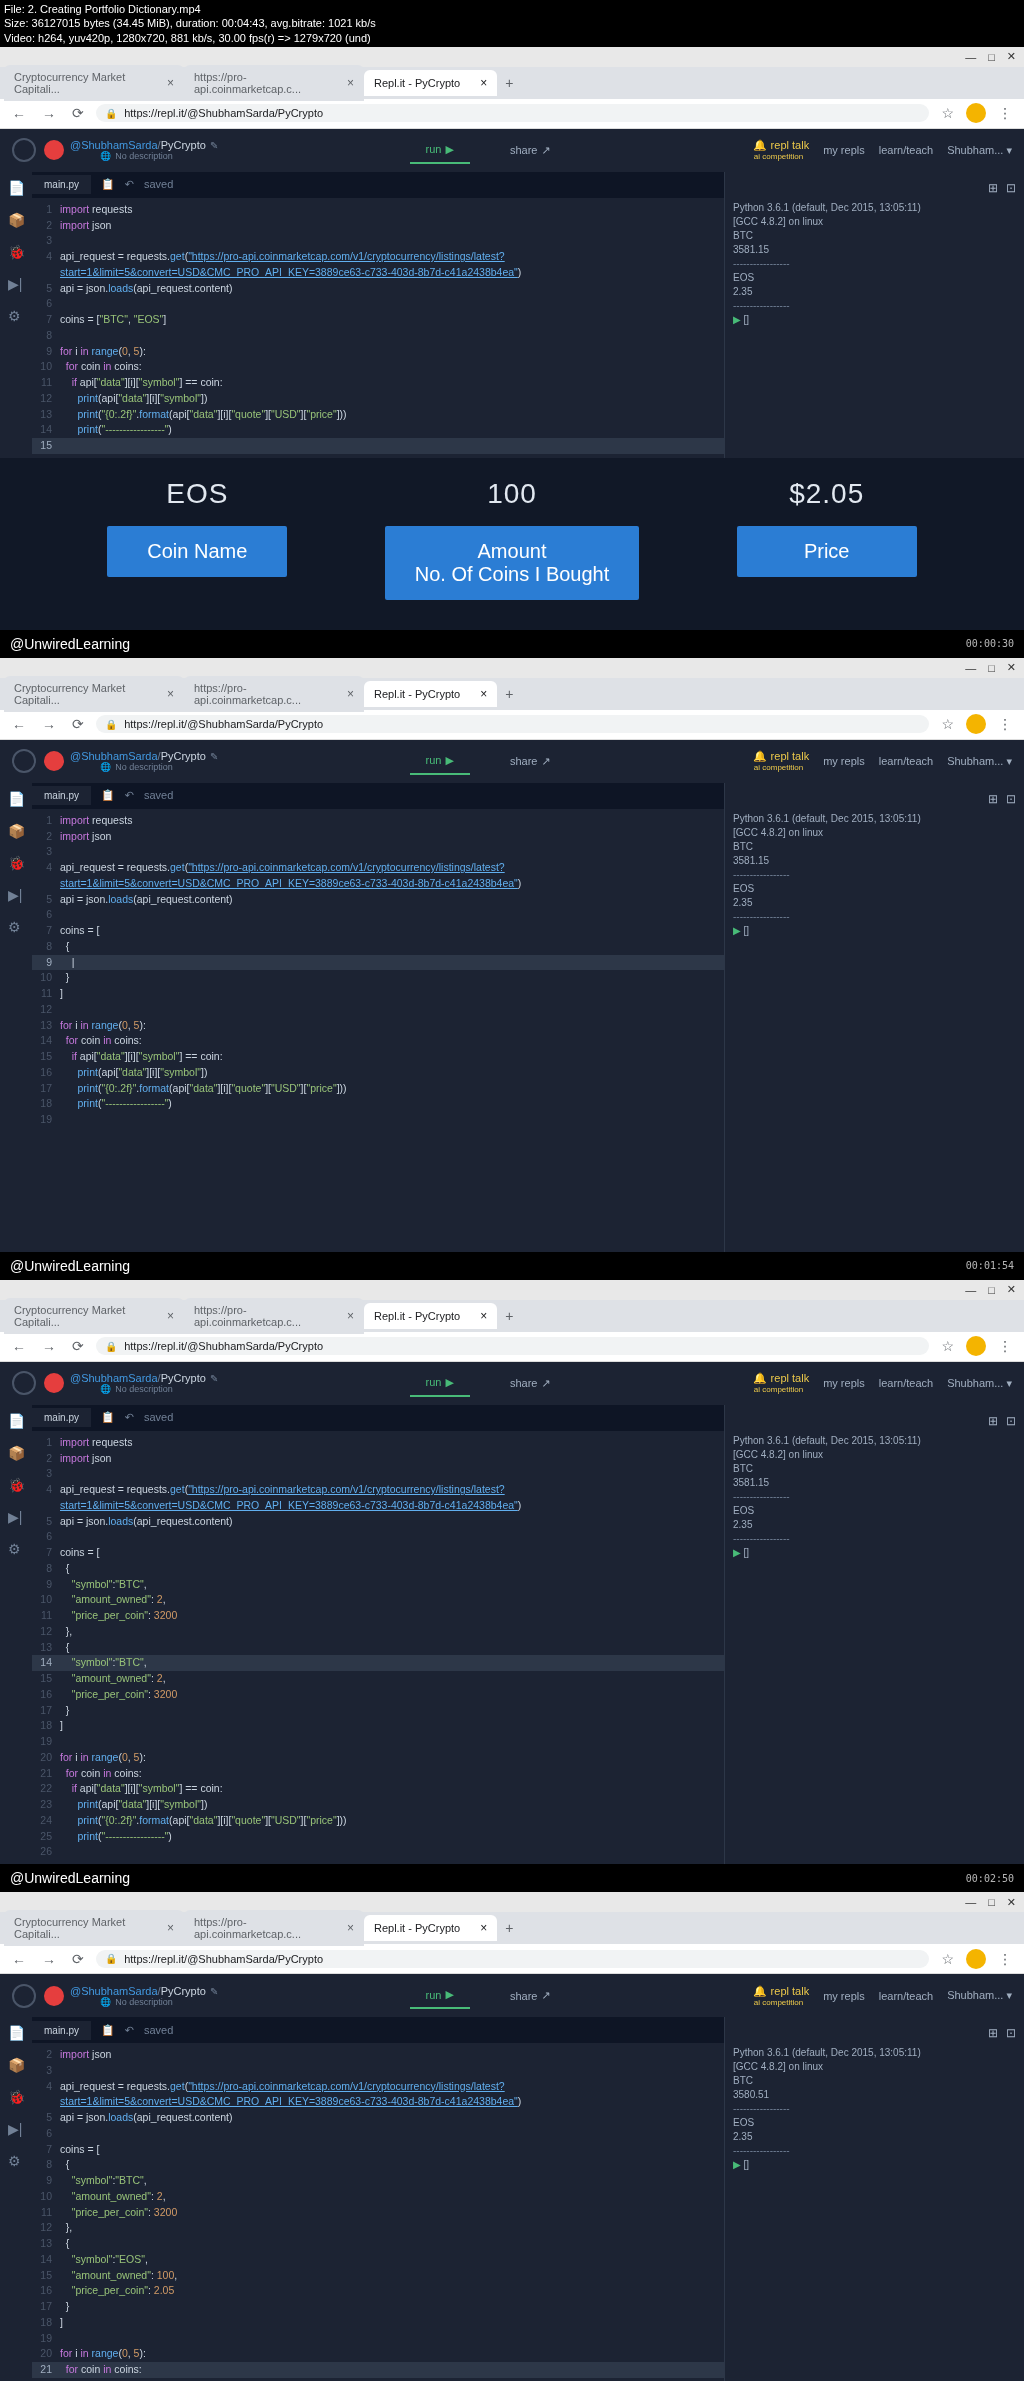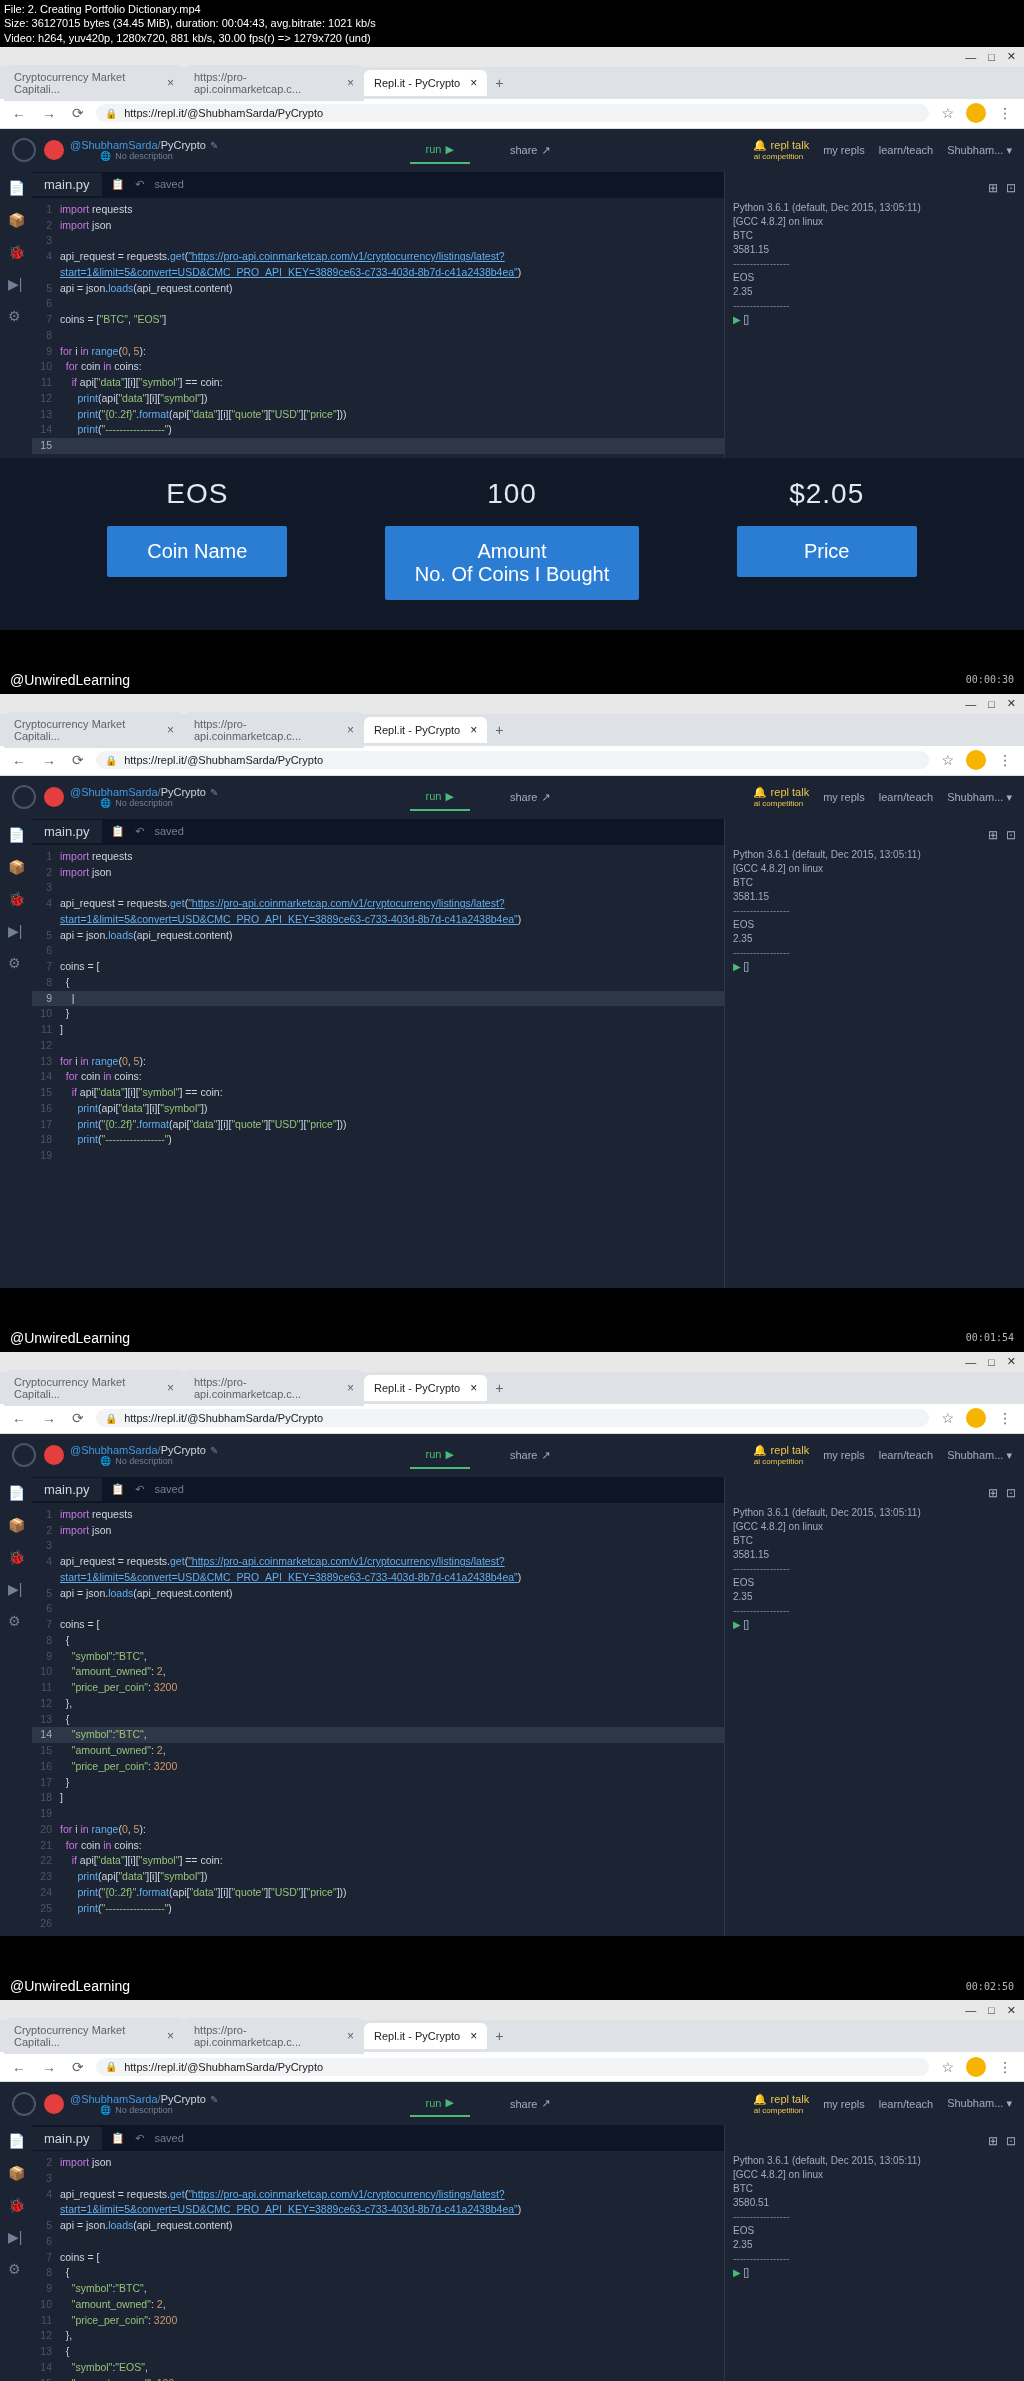--- a/index.html
+++ b/index.html
@@ -1,21 +1,21 @@
 <!DOCTYPE html>
 <html><head>
 <meta charset="utf-8">
 <style>
 * { margin: 0; padding: 0; box-sizing: border-box; font-family: -apple-system, BlinkMacSystemFont, "Segoe UI", Arial, sans-serif; }
 body { background: #000; color: #fff; width: 1024px; }
 .file-info { background: #000; color: #fff; font-family: monospace; font-size: 11px; padding: 2px 4px; line-height: 1.3; }
 .browser-window { background: #e8e8e8; margin-bottom: 0; }
 .window-controls { background: #e8e8e8; height: 20px; display: flex; justify-content: flex-end; align-items: center; padding-right: 8px; gap: 12px; font-size: 11px; color: #333; }
 .tabs-bar { background: #dee1e6; display: flex; align-items: center; height: 32px; padding-left: 4px; }
-.tab { display: flex; align-items: center; padding: 6px 10px; font-size: 11px; color: #5f6368; background: #dee1e6; border-radius: 6px 6px 0 0; gap: 6px; max-width: 180px; justify-content: flex-end; }
+.tab { display: flex; align-items: center; padding: 6px 10px; font-size: 11px; color: #5f6368; background: #dee1e6; border-radius: 6px 6px 0 0; gap: 16px; max-width: 180px; justify-content: flex-end; }
 .tab.active { background: #fff; color: #202124; }
 .tab-close { font-size: 12px; margin-left: 4px; cursor: pointer; }
 .tab-add { padding: 4px 8px; font-size: 14px; color: #5f6368; cursor: pointer; }
 .address-bar { background: #fff; display: flex; align-items: center; padding: 4px 8px; gap: 8px; height: 30px; border-bottom: 1px solid #ddd; }
 .nav-btn { font-size: 14px; color: #5f6368; padding: 2px 4px; cursor: pointer; }
 .url-box { flex: 1; background: #f1f3f4; border-radius: 12px; padding: 3px 10px; font-size: 11px; color: #202124; display: flex; align-items: center; gap: 6px; }
 .lock-icon { font-size: 10px; }
 .avatar { width: 20px; height: 20px; border-radius: 50%; background: #f4b400; }
 .replit-app { background: #1c2333; color: #c2c8cc; }
 .replit-header { display: flex; align-items: center; padding: 8px 12px; background: #1c2333; }
@@ -29,42 +29,42 @@
 .header-center { margin-left: auto; margin-right: auto; display: flex; gap: 28px; }
 .run-btn { background: transparent; border: none; color: #48bb78; font-size: 11px; display: flex; align-items: center; gap: 4px; padding: 6px 16px; border-bottom: 2px solid #48bb78; cursor: pointer; }
 .share-btn { background: transparent; border: none; color: #a0aec0; font-size: 11px; display: flex; align-items: center; gap: 4px; padding: 6px 12px; cursor: pointer; }
 .header-right { display: flex; align-items: center; gap: 14px; font-size: 11px; color: #a0aec0; }
 .repl-talk { color: #ecc94b; }
 .replit-body { display: flex; }
 .replit-sidebar { width: 32px; background: #1c2333; display: flex; flex-direction: column; align-items: center; padding-top: 8px; gap: 16px; }
 .sidebar-icon { width: 16px; height: 16px; color: #718096; font-size: 14px; cursor: pointer; }
 .editor-panel { flex: 1; background: #1c2333; }
 .editor-tabs { display: flex; align-items: center; background: #0e1525; padding: 0; height: 26px; }
-.editor-tab { padding: 4px 12px; font-size: 13px; background: #1c2333; color: #cbd5e0; }
+.editor-tab { padding: 4px 12px; font-size: 10px; background: #1c2333; color: #cbd5e0; }
 .editor-toolbar { display: flex; gap: 10px; padding: 4px 10px; font-size: 11px; color: #718096; }
 .code-area { font-family: 'Consolas', monospace; font-size: 10.5px; line-height: 1.5; padding: 4px 0; background: #1c2333; }
 .code-line { display: flex; }
 .line-num { width: 28px; text-align: right; color: #4a5568; padding-right: 8px; user-select: none; }
 .line-num.hl { background: #2d3748; color: #a0aec0; }
 .code-content { flex: 1; white-space: pre; color: #cbd5e0; }
 .code-content.hl { background: #2d3748; }
 .kw { color: #c678dd; }
 .str { color: #98c379; }
 .url-str { color: #61afef; text-decoration: underline; }
 .num { color: #d19a66; }
 .fn { color: #61afef; }
 .console-panel { width: 300px; background: #1c2333; border-left: 1px solid #2d3748; padding: 8px; font-family: monospace; font-size: 10px; color: #a0aec0; line-height: 1.4; }
 .console-icons { display: flex; justify-content: flex-end; gap: 8px; padding-bottom: 4px; font-size: 12px; }
 .dashes { color: #718096; }
 .prompt { color: #48bb78; }
 .overlay-section { background: #111827; padding: 20px 40px 30px; display: flex; justify-content: space-around; text-align: center; }
 .overlay-col { flex: 1; }
 .overlay-value { font-size: 28px; font-weight: 300; color: #e2e8f0; margin-bottom: 16px; letter-spacing: 1px; }
 .overlay-btn { background: #2b7dd4; color: #fff; padding: 14px 30px; font-size: 20px; border-radius: 2px; display: inline-block; min-width: 180px; }
-.footer-brand { background: #000; color: #fff; font-size: 14px; padding: 6px 10px; display: flex; justify-content: space-between; align-items: center; margin-top: 36px; }
+.footer-brand { background: #000; color: #fff; font-size: 14px; padding: 6px 10px; display: flex; justify-content: space-between; align-items: center; }
 .timestamp { font-family: monospace; font-size: 10px; opacity: 0.7; }
 </style>
 </head>
 <body>
 
 <div class="file-info">
   <div>File: 2. Creating Portfolio Dictionary.mp4</div>
   <div>Size: 36127015 bytes (34.45 MiB), duration: 00:04:43, avg.bitrate: 1021 kb/s</div>
   <div>Video: h264, yuv420p, 1280x720, 881 kb/s, 30.00 fps(r) =&gt; 1279x720 (und)</div>
 </div>

